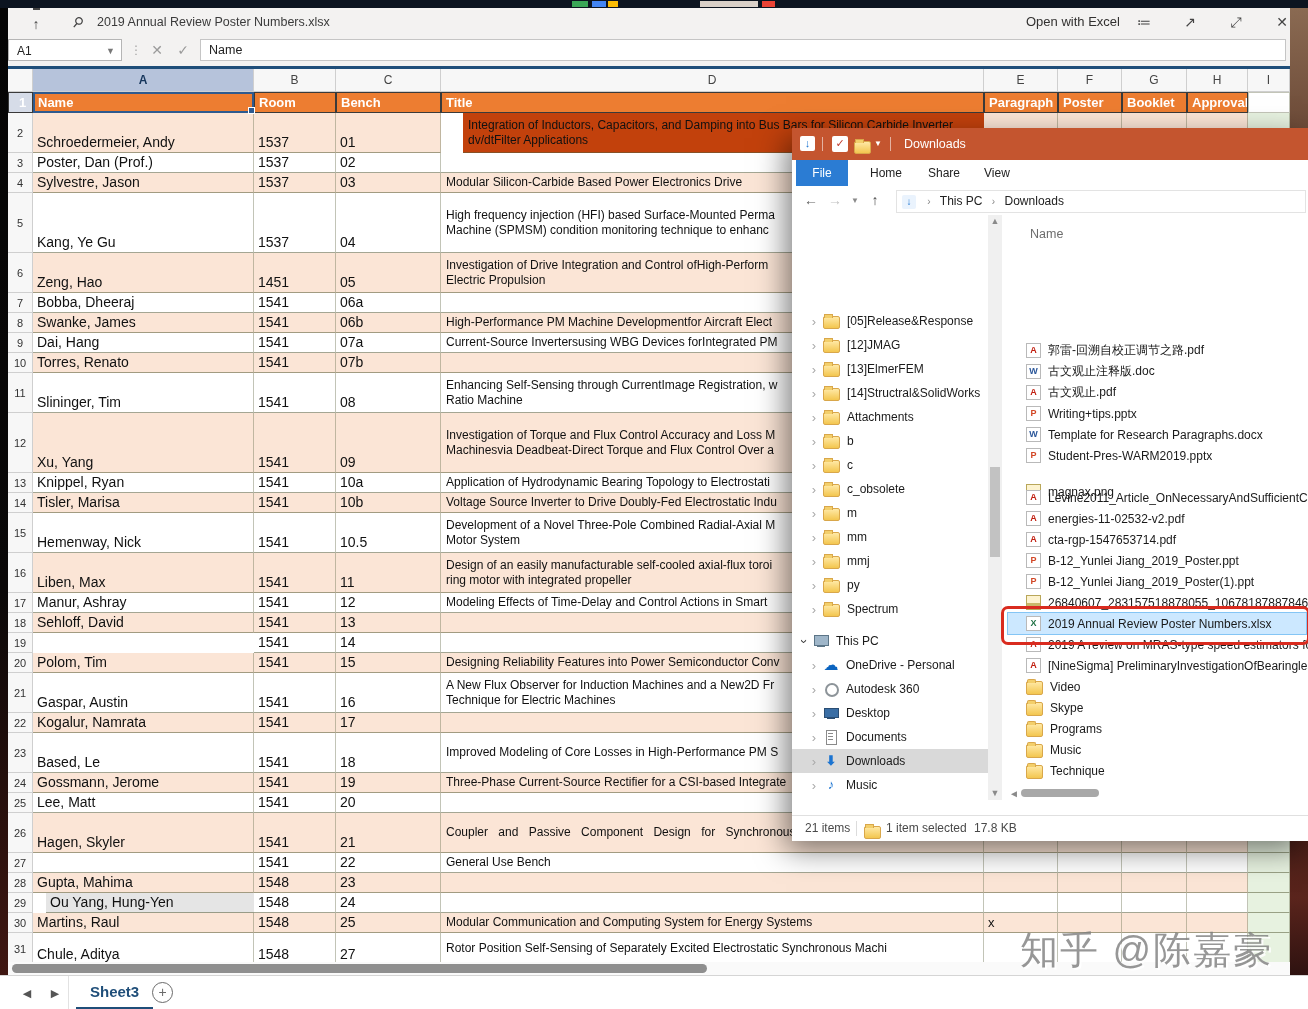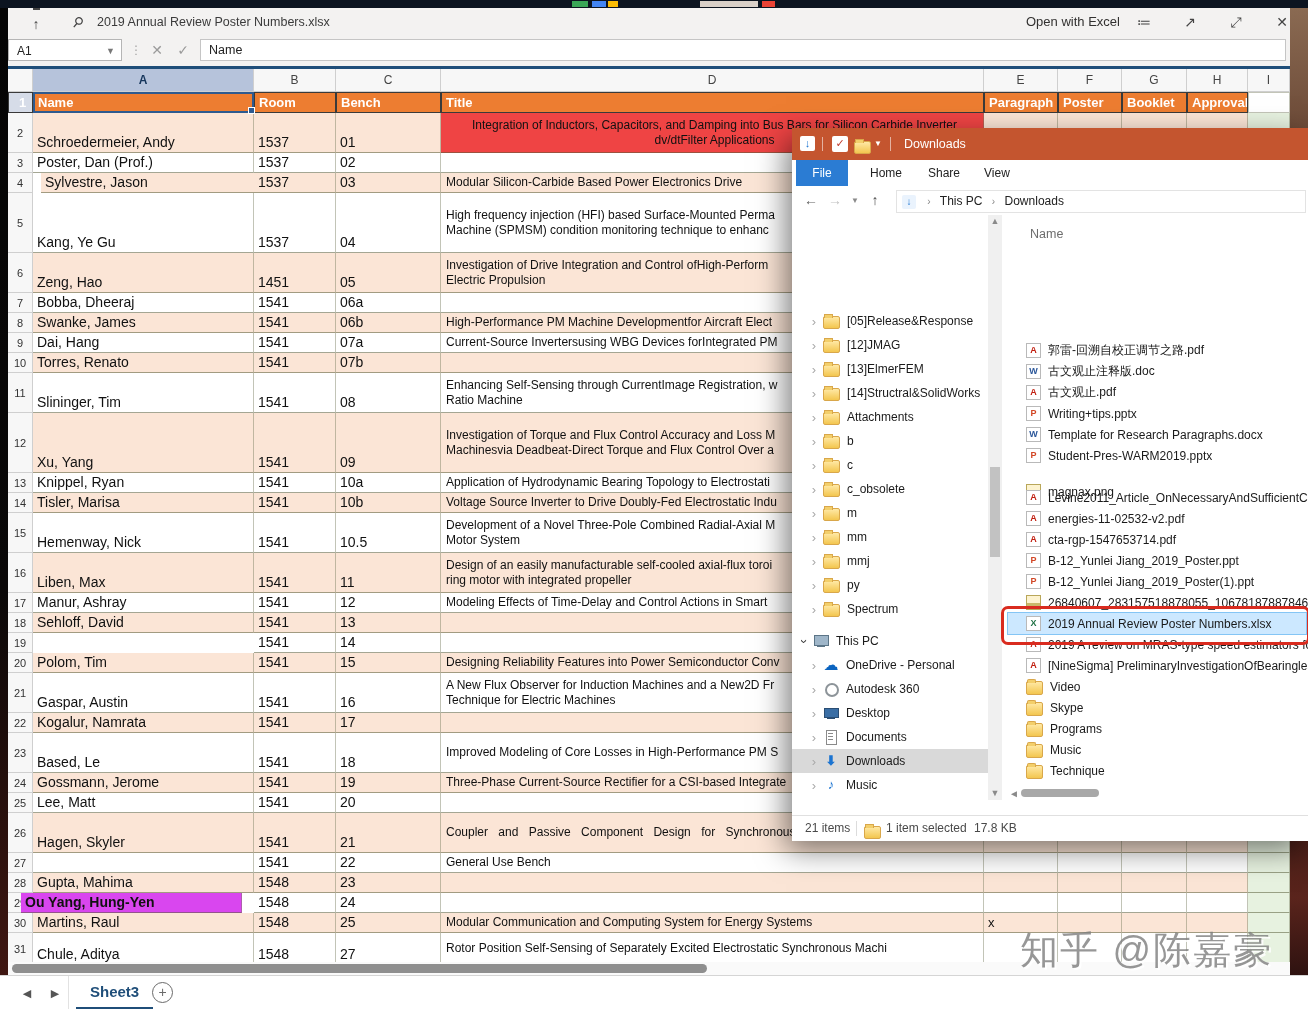--- a/index.html
+++ b/index.html
@@ -205,21 +205,21 @@
         <div class="cell " style="left: 1050px; width: 64px; background: rgb(237, 125, 49);">Poster</div>
         <div class="cell " style="left: 1114px; width: 65px; background: rgb(237, 125, 49);">Booklet</div>
         <div class="cell " style="left: 1179px; width: 61px; background: rgb(237, 125, 49);">Approval</div>
         <div class="cell icell2" style="left: 1240px; width: 42px;"></div>
       </div>
       <div class="grow" style="top: 21px; height: 40px;">
         <div class="cell rowhdr" style="left: 0px; width: 25px;">2</div>
         <div class="cell namecell" style="left: 25px; width: 221px; background: rgb(251, 229, 214);">Schroedermeier, Andy</div>
         <div class="cell roomcell" style="left: 246px; width: 82px; background: rgb(251, 229, 214);">1537</div>
         <div class="cell benchcell" style="left: 328px; width: 105px; background: rgb(251, 229, 214);">01</div>
-        <div class="cell titlecell" style="left: 433px; width: 543px; background: #ef4444; text-align: center;">
+        <div class="cell titlecell" style="left: 455px; width: 543px; background: #c2410c;">
           <div>Integration of Inductors, Capacitors, and Damping into Bus Bars for Silicon Carbide Inverter</div>
           <div>dv/dtFilter Applications</div>
         </div>
         <div class="cell pcell" style="left: 976px; width: 74px; background: rgb(251, 229, 214);"></div>
         <div class="cell pcell" style="left: 1050px; width: 64px; background: rgb(251, 229, 214);"></div>
         <div class="cell pcell" style="left: 1114px; width: 65px; background: rgb(251, 229, 214);"></div>
         <div class="cell pcell" style="left: 1179px; width: 61px; background: rgb(251, 229, 214);"></div>
         <div class="cell icell" style="left: 1240px; width: 42px;"></div>
       </div>
       <div class="grow" style="top: 61px; height: 20px;">
@@ -229,21 +229,21 @@
         <div class="cell benchcell" style="left: 328px; width: 105px; background: rgb(255, 255, 255);">02</div>
         <div class="cell titlecell" style="left: 433px; width: 543px; background: rgb(255, 255, 255);"></div>
         <div class="cell pcell" style="left: 976px; width: 74px; background: rgb(255, 255, 255);"></div>
         <div class="cell pcell" style="left: 1050px; width: 64px; background: rgb(255, 255, 255);"></div>
         <div class="cell pcell" style="left: 1114px; width: 65px; background: rgb(255, 255, 255);"></div>
         <div class="cell pcell" style="left: 1179px; width: 61px; background: rgb(255, 255, 255);"></div>
         <div class="cell icell" style="left: 1240px; width: 42px;"></div>
       </div>
       <div class="grow" style="top: 81px; height: 20px;">
         <div class="cell rowhdr" style="left: 0px; width: 25px;">4</div>
-        <div class="cell namecell" style="left: 25px; width: 221px; background: rgb(251, 229, 214); margin-left: 8px;">Sylvestre, Jason</div>
+        <div class="cell namecell" style="left: 25px; width: 221px; background: rgb(251, 229, 214);">Sylvestre, Jason</div>
         <div class="cell roomcell" style="left: 246px; width: 82px; background: rgb(251, 229, 214);">1537</div>
         <div class="cell benchcell" style="left: 328px; width: 105px; background: rgb(251, 229, 214);">03</div>
         <div class="cell titlecell" style="left: 433px; width: 543px; background: rgb(251, 229, 214);">
           <div>Modular Silicon-Carbide Based Power Electronics Drive</div>
         </div>
         <div class="cell pcell" style="left: 976px; width: 74px; background: rgb(251, 229, 214);"></div>
         <div class="cell pcell" style="left: 1050px; width: 64px; background: rgb(251, 229, 214);"></div>
         <div class="cell pcell" style="left: 1114px; width: 65px; background: rgb(251, 229, 214);"></div>
         <div class="cell pcell" style="left: 1179px; width: 61px; background: rgb(251, 229, 214);"></div>
         <div class="cell icell" style="left: 1240px; width: 42px;"></div>
@@ -572,21 +572,21 @@
         <div class="cell benchcell" style="left: 328px; width: 105px; background: rgb(251, 229, 214);">23</div>
         <div class="cell titlecell" style="left: 433px; width: 543px; background: rgb(251, 229, 214);"></div>
         <div class="cell pcell" style="left: 976px; width: 74px; background: rgb(251, 229, 214);"></div>
         <div class="cell pcell" style="left: 1050px; width: 64px; background: rgb(251, 229, 214);"></div>
         <div class="cell pcell" style="left: 1114px; width: 65px; background: rgb(251, 229, 214);"></div>
         <div class="cell pcell" style="left: 1179px; width: 61px; background: rgb(251, 229, 214);"></div>
         <div class="cell icell" style="left: 1240px; width: 42px;"></div>
       </div>
       <div class="grow" style="top: 801px; height: 20px;">
         <div class="cell rowhdr" style="left: 0px; width: 25px;">29</div>
-        <div class="cell namecell" style="left: 13px; width: 221px; background: #d946ef; font-weight: bold;">Ou Yang, Hung-Yen</div>
+        <div class="cell namecell" style="left: 38px; width: 221px; background: #e5e5e5;">Ou Yang, Hung-Yen</div>
         <div class="cell roomcell" style="left: 246px; width: 82px; background: rgb(255, 255, 255);">1548</div>
         <div class="cell benchcell" style="left: 328px; width: 105px; background: rgb(255, 255, 255);">24</div>
         <div class="cell titlecell" style="left: 433px; width: 543px; background: rgb(255, 255, 255);"></div>
         <div class="cell pcell" style="left: 976px; width: 74px; background: rgb(255, 255, 255);"></div>
         <div class="cell pcell" style="left: 1050px; width: 64px; background: rgb(255, 255, 255);"></div>
         <div class="cell pcell" style="left: 1114px; width: 65px; background: rgb(255, 255, 255);"></div>
         <div class="cell pcell" style="left: 1179px; width: 61px; background: rgb(255, 255, 255);"></div>
         <div class="cell icell" style="left: 1240px; width: 42px;"></div>
       </div>
       <div class="grow" style="top: 821px; height: 20px;">

